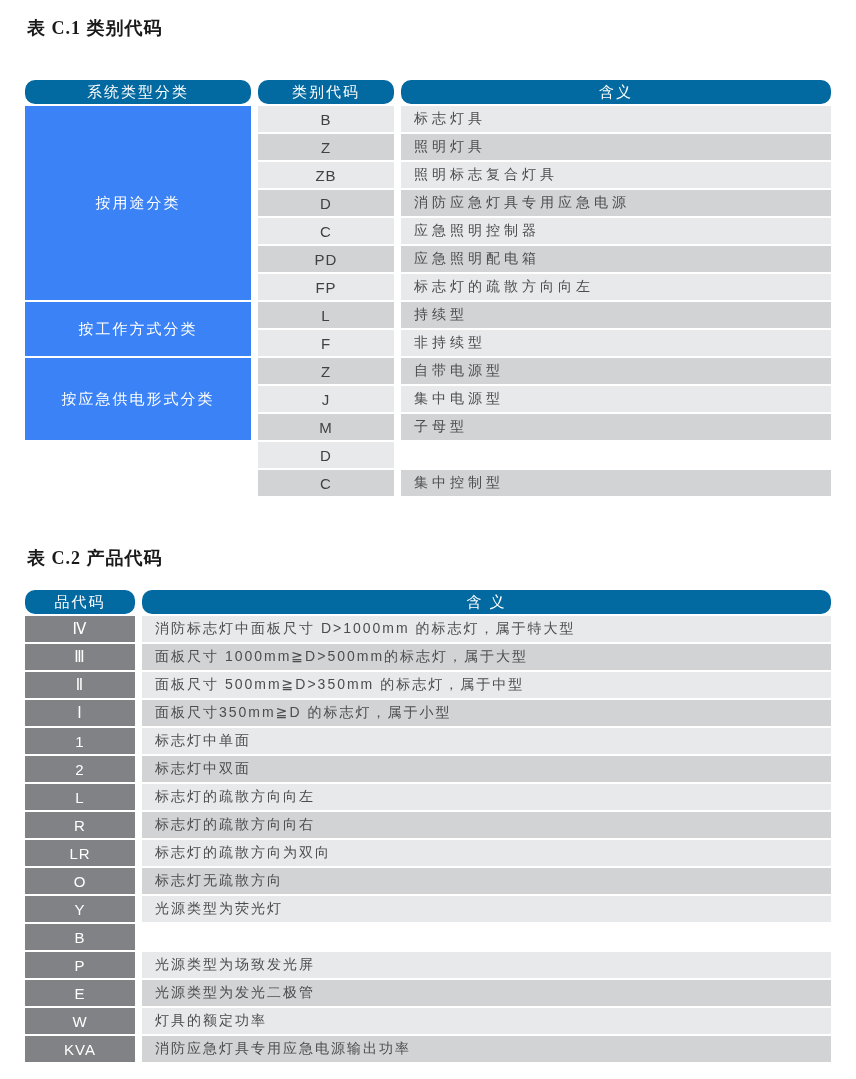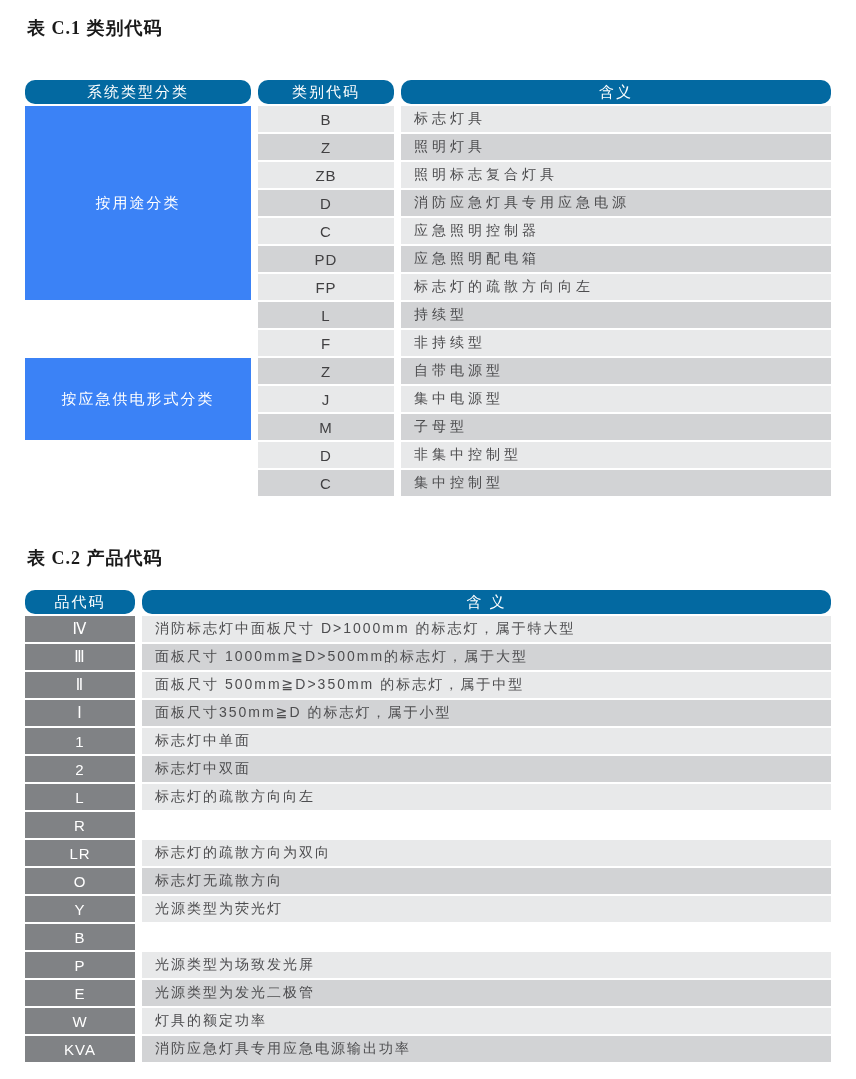--- a/index.html
+++ b/index.html
@@ -51,20 +51,21 @@
 
   <div class="tbl-title title-c1">表 C.1 类别代码</div>
 
   <div class="tbl tbl-c1">
 
     <div class="cell th col1" style="grid-row:1">系统类型分类</div>
     <div class="cell th col2" style="grid-row:1">类别代码</div>
     <div class="cell th col3" style="grid-row:1">含义</div>
 
     <div class="cell cat col1" style="grid-row:2 / span 7">按用途分类</div>
+    <div class="cell cat col1" style="grid-row:9 / span 2">按工作方式分类</div>
     <div class="cell cat col1" style="grid-row:11 / span 3">按应急供电形式分类</div>
 
     <div class="cell code col2 r-light" style="grid-row:2">B</div>
     <div class="cell meaning col3 r-light" style="grid-row:2">标志灯具</div>
     <div class="cell code col2 r-dark" style="grid-row:3">Z</div>
     <div class="cell meaning col3 r-dark" style="grid-row:3">照明灯具</div>
     <div class="cell code col2 r-light" style="grid-row:4">ZB</div>
     <div class="cell meaning col3 r-light" style="grid-row:4">照明标志复合灯具</div>
     <div class="cell code col2 r-dark" style="grid-row:5">D</div>
     <div class="cell meaning col3 r-dark" style="grid-row:5">消防应急灯具专用应急电源</div>
@@ -78,21 +79,20 @@
     <div class="cell meaning col3 r-dark" style="grid-row:9">持续型</div>
     <div class="cell code col2 r-light" style="grid-row:10">F</div>
     <div class="cell meaning col3 r-light" style="grid-row:10">非持续型</div>
     <div class="cell code col2 r-dark" style="grid-row:11">Z</div>
     <div class="cell meaning col3 r-dark" style="grid-row:11">自带电源型</div>
     <div class="cell code col2 r-light" style="grid-row:12">J</div>
     <div class="cell meaning col3 r-light" style="grid-row:12">集中电源型</div>
     <div class="cell code col2 r-dark" style="grid-row:13">M</div>
     <div class="cell meaning col3 r-dark" style="grid-row:13">子母型</div>
     <div class="cell code col2 r-light" style="grid-row:14">D</div>
-    <div class="cell meaning col3 r-light" style="grid-row:14">非集中控制型</div>
     <div class="cell code col2 r-dark" style="grid-row:15">C</div>
     <div class="cell meaning col3 r-dark" style="grid-row:15">集中控制型</div>
   </div>
 
   <div class="tbl-title title-c2">表 C.2 产品代码</div>
 
   <div class="tbl tbl-c2">
 
     <div class="cell th col1" style="grid-row:1">品代码</div>
     <div class="cell th col2" style="grid-row:1">含 义</div>
@@ -105,20 +105,21 @@
     <div class="cell meaning col2 r-light" style="grid-row:4">面板尺寸 500mm≧D&gt;350mm 的标志灯，属于中型</div>
     <div class="cell c2code col1" style="grid-row:5">Ⅰ</div>
     <div class="cell meaning col2 r-dark" style="grid-row:5">面板尺寸350mm≧D 的标志灯，属于小型</div>
     <div class="cell c2code col1" style="grid-row:6">1</div>
     <div class="cell meaning col2 r-light" style="grid-row:6">标志灯中单面</div>
     <div class="cell c2code col1" style="grid-row:7">2</div>
     <div class="cell meaning col2 r-dark" style="grid-row:7">标志灯中双面</div>
     <div class="cell c2code col1" style="grid-row:8">L</div>
     <div class="cell meaning col2 r-light" style="grid-row:8">标志灯的疏散方向向左</div>
     <div class="cell c2code col1" style="grid-row:9">R</div>
+    <div class="cell meaning col2 r-dark" style="grid-row:9">标志灯的疏散方向向右</div>
     <div class="cell c2code col1" style="grid-row:10">LR</div>
     <div class="cell meaning col2 r-light" style="grid-row:10">标志灯的疏散方向为双向</div>
     <div class="cell c2code col1" style="grid-row:11">O</div>
     <div class="cell meaning col2 r-dark" style="grid-row:11">标志灯无疏散方向</div>
     <div class="cell c2code col1" style="grid-row:12">Y</div>
     <div class="cell meaning col2 r-light" style="grid-row:12">光源类型为荧光灯</div>
     <div class="cell c2code col1" style="grid-row:13">B</div>
     <div class="cell c2code col1" style="grid-row:14">P</div>
     <div class="cell meaning col2 r-light" style="grid-row:14">光源类型为场致发光屏</div>
     <div class="cell c2code col1" style="grid-row:15">E</div>

